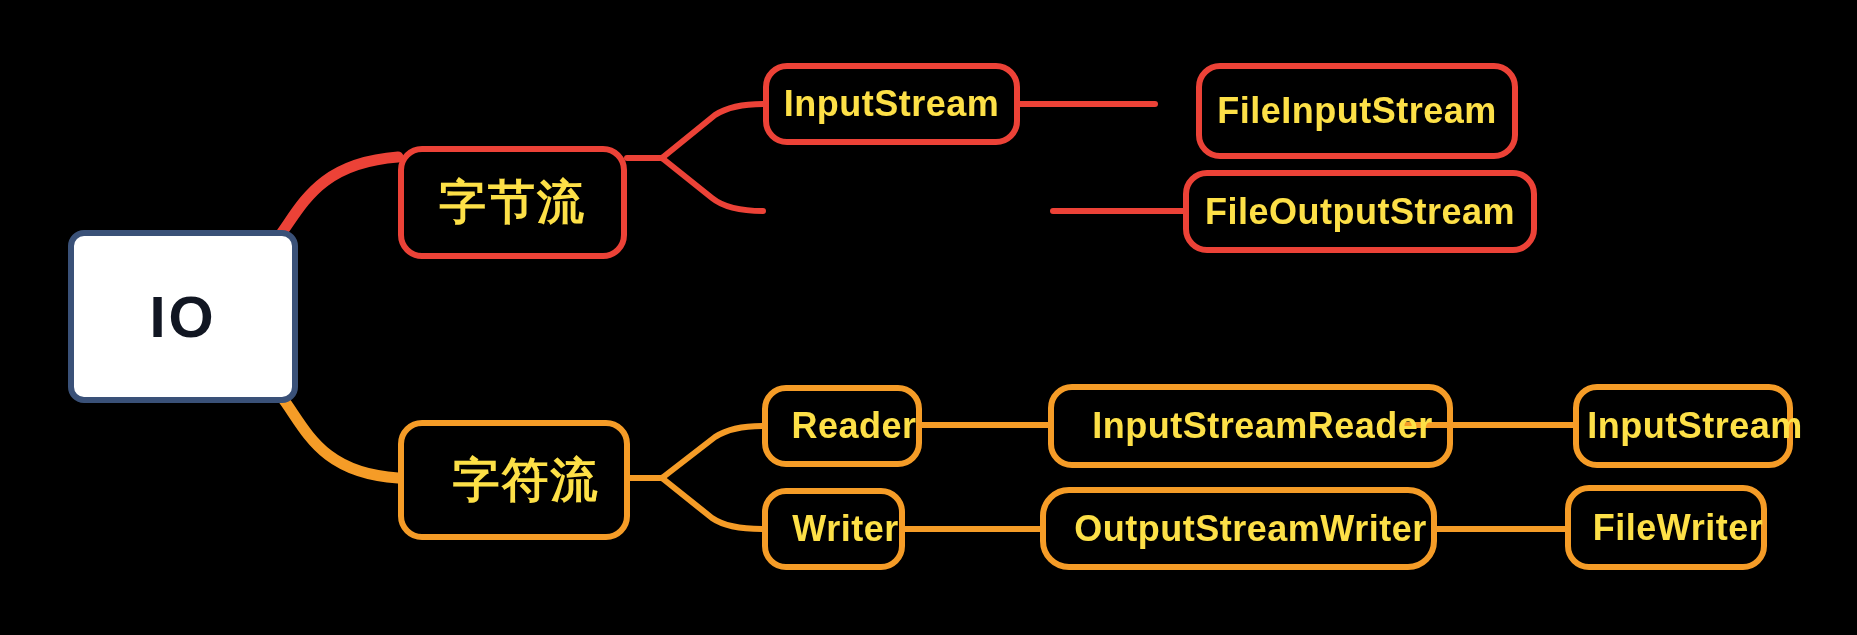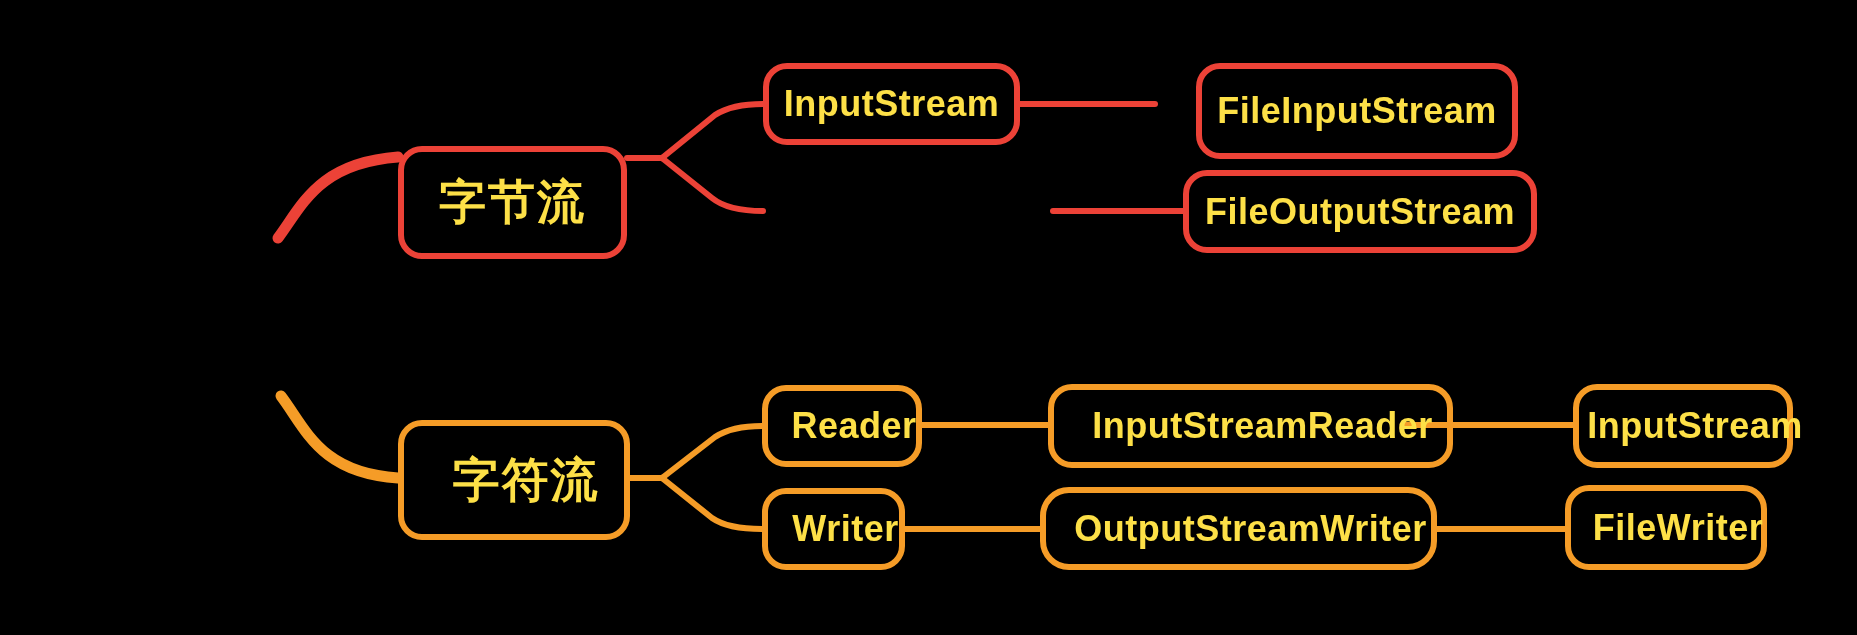--- a/index.html
+++ b/index.html
@@ -52,20 +52,21 @@
       <path d="M 630,478 H 662" stroke-width="6"></path>
       <path d="M 662,478 L 715,437 Q 732,426 762,426" stroke-width="6"></path>
       <path d="M 662,478 L 712,518 Q 728,529 762,529" stroke-width="6"></path>
       <path d="M 922,425 H 1048" stroke-width="6"></path>
       <path d="M 1403,425 H 1573" stroke-width="6"></path>
       <path d="M 905,529 H 1040" stroke-width="6"></path>
       <path d="M 1437,529 H 1565" stroke-width="6"></path>
     </g>
   </svg>
 
+  <div class="node root" style="left:68px; top:230px; width:230px; height:173px;">IO</div>
 
   <div class="node branch red" style="left:398px; top:102px; width:229px; height:113px;margin-top:44px;">字节流</div>
 
   <div class="node leaf red" style="left:763px; top:63px; width:257px; height:82px;">InputStream</div>
 
   <div class="node leaf red" style="left:1184px; top:63px; width:322px; height:96px;margin-left:12px;">FileInputStream</div>
 
 
   <div class="node leaf red" style="left:1183px; top:170px; width:354px; height:83px;">FileOutputStream</div>
 

